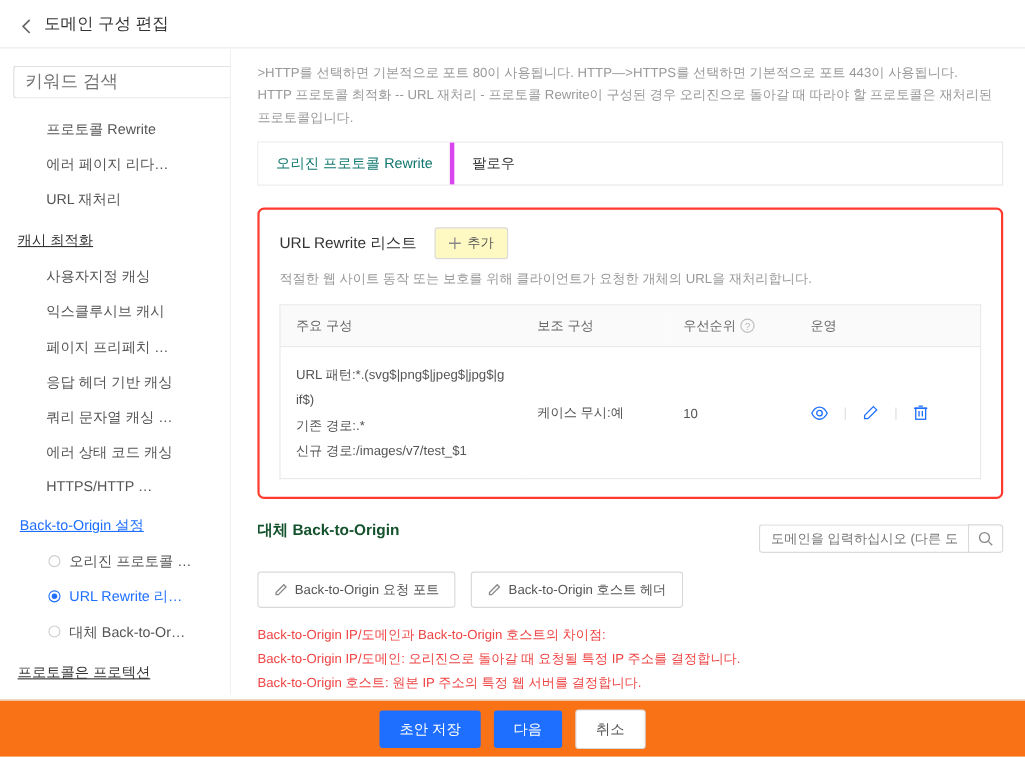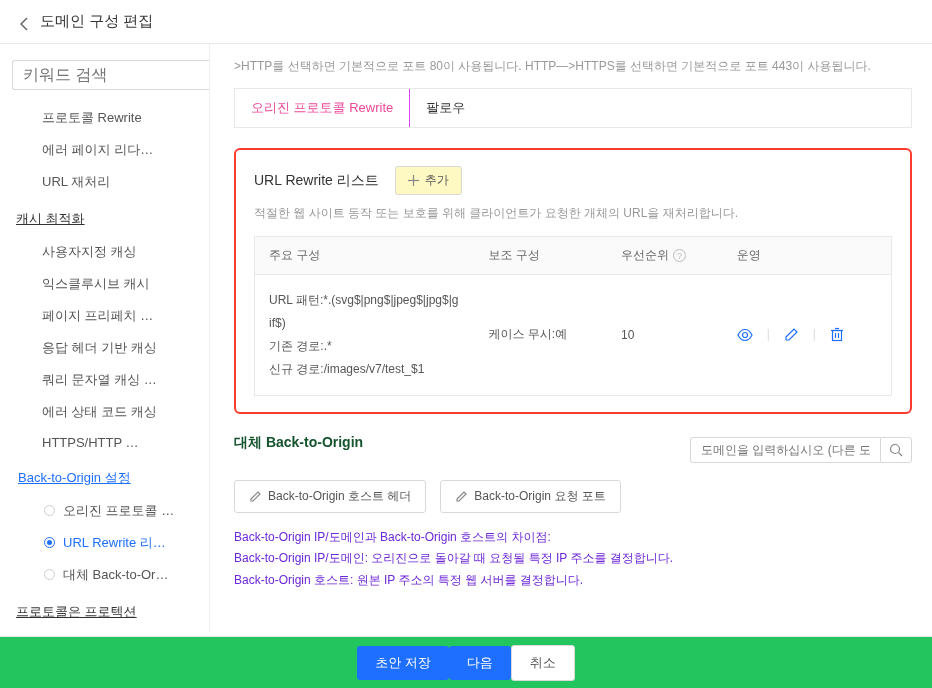--- a/index.html
+++ b/index.html
@@ -21,21 +21,21 @@
 .nav-group-title.active { color: #1e6fff; border-left: 2px solid #1e6fff; margin-left: -14px; padding-left: 18px; }
 .nav-item.current { color: #1e6fff; }
 .radio { display: inline-block; width: 11px; height: 11px; border: 1px solid #ccc; border-radius: 50%; margin-right: 8px; vertical-align: -1px; }
 .radio.on { border-color: #1e6fff; position: relative; }
 .radio.on::after { content: ''; position: absolute; left: 2px; top: 2px; width: 5px; height: 5px; background: #1e6fff; border-radius: 50%; }
 
 .main { flex: 1; padding: 12px 20px 12px 24px; overflow-y: auto; }
 .info-text { color: #999; font-size: 12px; line-height: 1.7; margin-bottom: 12px; }
 
 .origin-protocol-row { display: flex; border: 1px solid #e8e8e8; margin-bottom: 20px; }
-.origin-protocol-row .label-cell { padding: 10px 16px; border-right: 1px solid #d946ef; color: #ec4899; background: #fff; text-align: center; }
+.origin-protocol-row .label-cell { padding: 10px 16px; border-right: 4px solid #d946ef; color: #0f766e; background: #fff; text-align: center; }
 .origin-protocol-row .value-cell { padding: 10px 16px; color: #333; }
 
 .section-card { border: 2px solid #ff3b30; border-radius: 6px; padding: 16px 18px; margin-bottom: 20px; }
 .section-header { display: flex; align-items: center; margin-bottom: 10px; }
 .section-title { font-size: 14px; font-weight: 500; color: #333; margin-right: 16px; }
 .add-btn { border: 1px solid #d9d9d9; background: #fef9c3; border-radius: 3px; padding: 5px 12px; font-size: 12px; color: #555; cursor: pointer; display: inline-flex; align-items: center; gap: 6px; }
 .section-desc { color: #999; font-size: 12px; margin-bottom: 14px; }
 
 .rewrite-table { width: 100%; border: 1px solid #e8e8e8; border-collapse: collapse; }
 .rewrite-table th { text-align: left; font-weight: 400; color: #666; font-size: 12px; padding: 10px 14px; border-bottom: 1px solid #e8e8e8; background: #fafafa; }
@@ -48,23 +48,23 @@
 
 .alt-section-title { font-size: 14px; font-weight: 700; color: #14532d; margin-bottom: 14px; }
 .alt-header-row { display: flex; justify-content: space-between; align-items: center; margin-bottom: 14px; }
 .domain-search-wrap { display: flex; }
 .domain-input { width: 190px; border: 1px solid #d9d9d9; border-right: none; border-radius: 3px 0 0 3px; padding: 5px 10px; font-size: 12px; outline: none; }
 .domain-search-btn { width: 32px; border: 1px solid #d9d9d9; border-radius: 0 3px 3px 0; background: #fff; display: flex; align-items: center; justify-content: center; cursor: pointer; }
 
 .btn-row { display: flex; gap: 14px; margin-bottom: 14px; }
 .outline-btn { border: 1px solid #d9d9d9; background: #fff; border-radius: 3px; padding: 7px 14px; font-size: 12px; color: #555; cursor: pointer; display: inline-flex; align-items: center; gap: 6px; }
 
-.notes { color: #6d28d9; font-size: 12px; line-height: 1.8; }
-
-.footer { position: absolute; bottom: 0; left: 0; right: 0; height: 52px; display: flex; align-items: center; justify-content: center; border-top: 1px solid #e8e8e8; background: #22c55e; }
+.notes { color: #ef4444; font-size: 12px; line-height: 1.8; }
+
+.footer { position: absolute; bottom: 0; left: 0; right: 0; height: 52px; display: flex; align-items: center; justify-content: center; gap: 12px; border-top: 1px solid #e8e8e8; background: #f97316; }
 .primary-btn { background: #1e6fff; color: #fff; border: none; border-radius: 3px; padding: 8px 18px; font-size: 13px; cursor: pointer; }
 .default-btn { background: #fff; color: #555; border: 1px solid #d9d9d9; border-radius: 3px; padding: 8px 18px; font-size: 13px; cursor: pointer; }
 
 svg { display: block; }
 </style>
 </head>
 <body>
 
 <div class="header">
   <span class="back-chevron">
@@ -107,20 +107,21 @@
     <div class="nav-item" style="padding-left:30px;margin-left:0;"><span class="radio"></span><span>대체 Back-to-Or…</span></div>
 
     <div class="nav-group-title">프로토콜은 프로텍션</div>
     <div class="nav-item">공격 탐지</div>
   </div>
 
   <div class="main">
 
     <div class="info-text">
       <div>&gt;HTTP를 선택하면 기본적으로 포트 80이 사용됩니다. HTTP—&gt;HTTPS를 선택하면 기본적으로 포트 443이 사용됩니다.</div>
+      <div>HTTP 프로토콜 최적화 -- URL 재처리 - 프로토콜 Rewrite이 구성된 경우 오리진으로 돌아갈 때 따라야 할 프로토콜은 재처리된 프로토콜입니다.</div>
     </div>
 
     <div class="origin-protocol-row">
       <div class="label-cell">오리진 프로토콜 Rewrite</div>
       <div class="value-cell">팔로우</div>
     </div>
 
     <div class="section-card">
       <div class="section-header">
         <span class="section-title">URL Rewrite 리스트</span>
@@ -194,27 +195,27 @@
             </svg>
         </button>
       </div>
     </div>
 
     <div class="btn-row">
       <button class="outline-btn">
         <svg width="13" height="13" viewBox="0 0 13 13">
             <path d="M2 9 L9 2 L11 4 L4 11 L2 11 Z" stroke="#888" stroke-width="1.2" fill="none"></path>
           </svg>
-        <span>Back-to-Origin 호스트 헤더</span>
+        <span>Back-to-Origin 요청 포트</span>
       </button>
       <button class="outline-btn">
         <svg width="13" height="13" viewBox="0 0 13 13">
             <path d="M2 9 L9 2 L11 4 L4 11 L2 11 Z" stroke="#888" stroke-width="1.2" fill="none"></path>
           </svg>
-        <span>Back-to-Origin 요청 포트</span>
+        <span>Back-to-Origin 호스트 헤더</span>
       </button>
     </div>
 
     <div class="notes">
       <div>Back-to-Origin IP/도메인과 Back-to-Origin 호스트의 차이점:</div>
       <div>Back-to-Origin IP/도메인: 오리진으로 돌아갈 때 요청될 특정 IP 주소를 결정합니다.</div>
       <div>Back-to-Origin 호스트: 원본 IP 주소의 특정 웹 서버를 결정합니다.</div>
     </div>
 
   </div>

